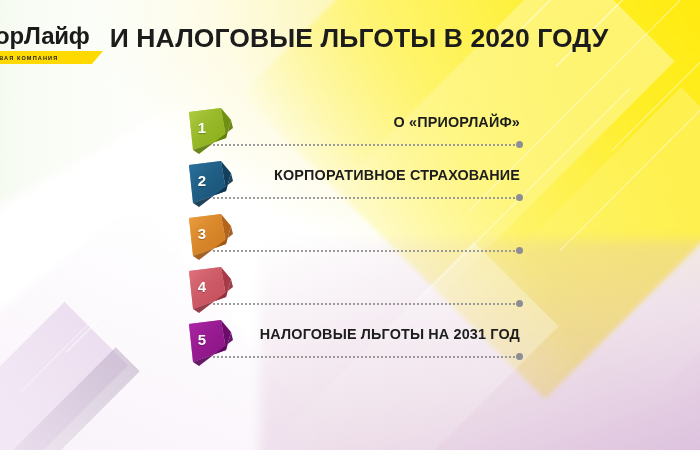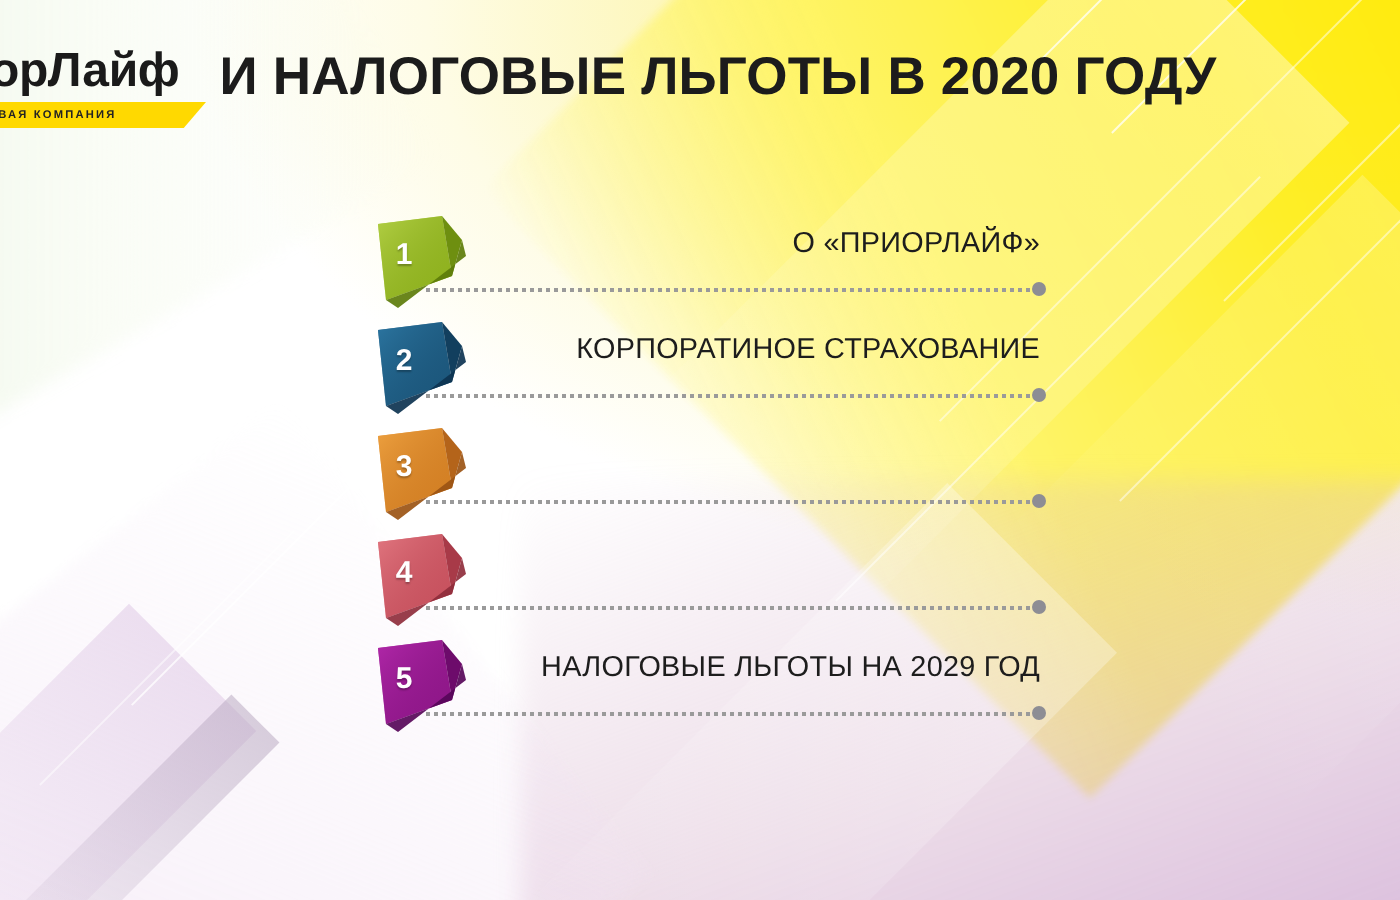--- a/index.html
+++ b/index.html
@@ -166,21 +166,21 @@
     font-weight: bold;
     text-shadow: 0 1px 1px rgba(0,0,0,.28);
     pointer-events: none;
   }
   .row-label {
     position: absolute;
     top: 10px;
     right: 180px;
     color: #1d1d1d;
     font-size: 14.4px;
-    font-weight: normal;
+    font-weight: bold;
     letter-spacing: .15px;
     white-space: nowrap;
   }
   .dots {
     position: absolute;
     left: 212px;
     right: 180px;
     top: 40px;
     height: 2px;
     background-image: radial-gradient(circle, #9a9a9a 48%, rgba(0,0,0,0) 52%);
@@ -269,21 +269,21 @@
             <polygon points="12,44 45,32 50,14 52,22 18,48" fill="#0d3350" opacity=".92"></polygon>
             <defs>
               <linearGradient id="g1" x1="0" y1="0" x2="1" y2="1">
                 <stop offset="0%" stop-color="#2e7aa6" stop-opacity=".85"></stop>
                 <stop offset="100%" stop-color="#123f5e" stop-opacity=".25"></stop>
               </linearGradient>
             </defs>
           </svg>
           <div class="cube-num">2</div>
         </div>
-        <div class="row-label">КОРПОРАТИНОЕ СТРАХОВАНИЕ</div>
+        <div class="row-label">КОРПОРАТИВНОЕ СТРАХОВАНИЕ</div>
       </div>
       <div class="row">
         <div class="dots" style="background-image: radial-gradient(circle, rgb(154, 154, 154) 48%, rgba(0, 0, 0, 0) 52%);"></div>
         <div class="dot-end" style="background: rgb(141, 141, 148);"></div>
         <div class="cube-wrap">
           <svg class="cube-svg" width="54" height="50" viewBox="0 0 54 50">
             <polygon points="8,6 40,2 45,32 12,44" fill="#e08a26"></polygon>
             <polygon points="8,6 40,2 45,32 12,44" fill="url(#g2)"></polygon>
             <polygon points="40,2 50,14 45,32" fill="#b4641a"></polygon>
             <polygon points="12,44 45,32 50,14 52,22 18,48" fill="#9b5414" opacity=".92"></polygon>
@@ -327,17 +327,17 @@
             <polygon points="12,44 45,32 50,14 52,22 18,48" fill="#570659" opacity=".92"></polygon>
             <defs>
               <linearGradient id="g4" x1="0" y1="0" x2="1" y2="1">
                 <stop offset="0%" stop-color="#b52aad" stop-opacity=".85"></stop>
                 <stop offset="100%" stop-color="#6d0b6b" stop-opacity=".25"></stop>
               </linearGradient>
             </defs>
           </svg>
           <div class="cube-num">5</div>
         </div>
-        <div class="row-label">НАЛОГОВЫЕ ЛЬГОТЫ НА 2029 ГОД</div>
+        <div class="row-label">НАЛОГОВЫЕ ЛЬГОТЫ НА 2031 ГОД</div>
       </div>
     </div>
 
 </div>
 
 </body></html>

